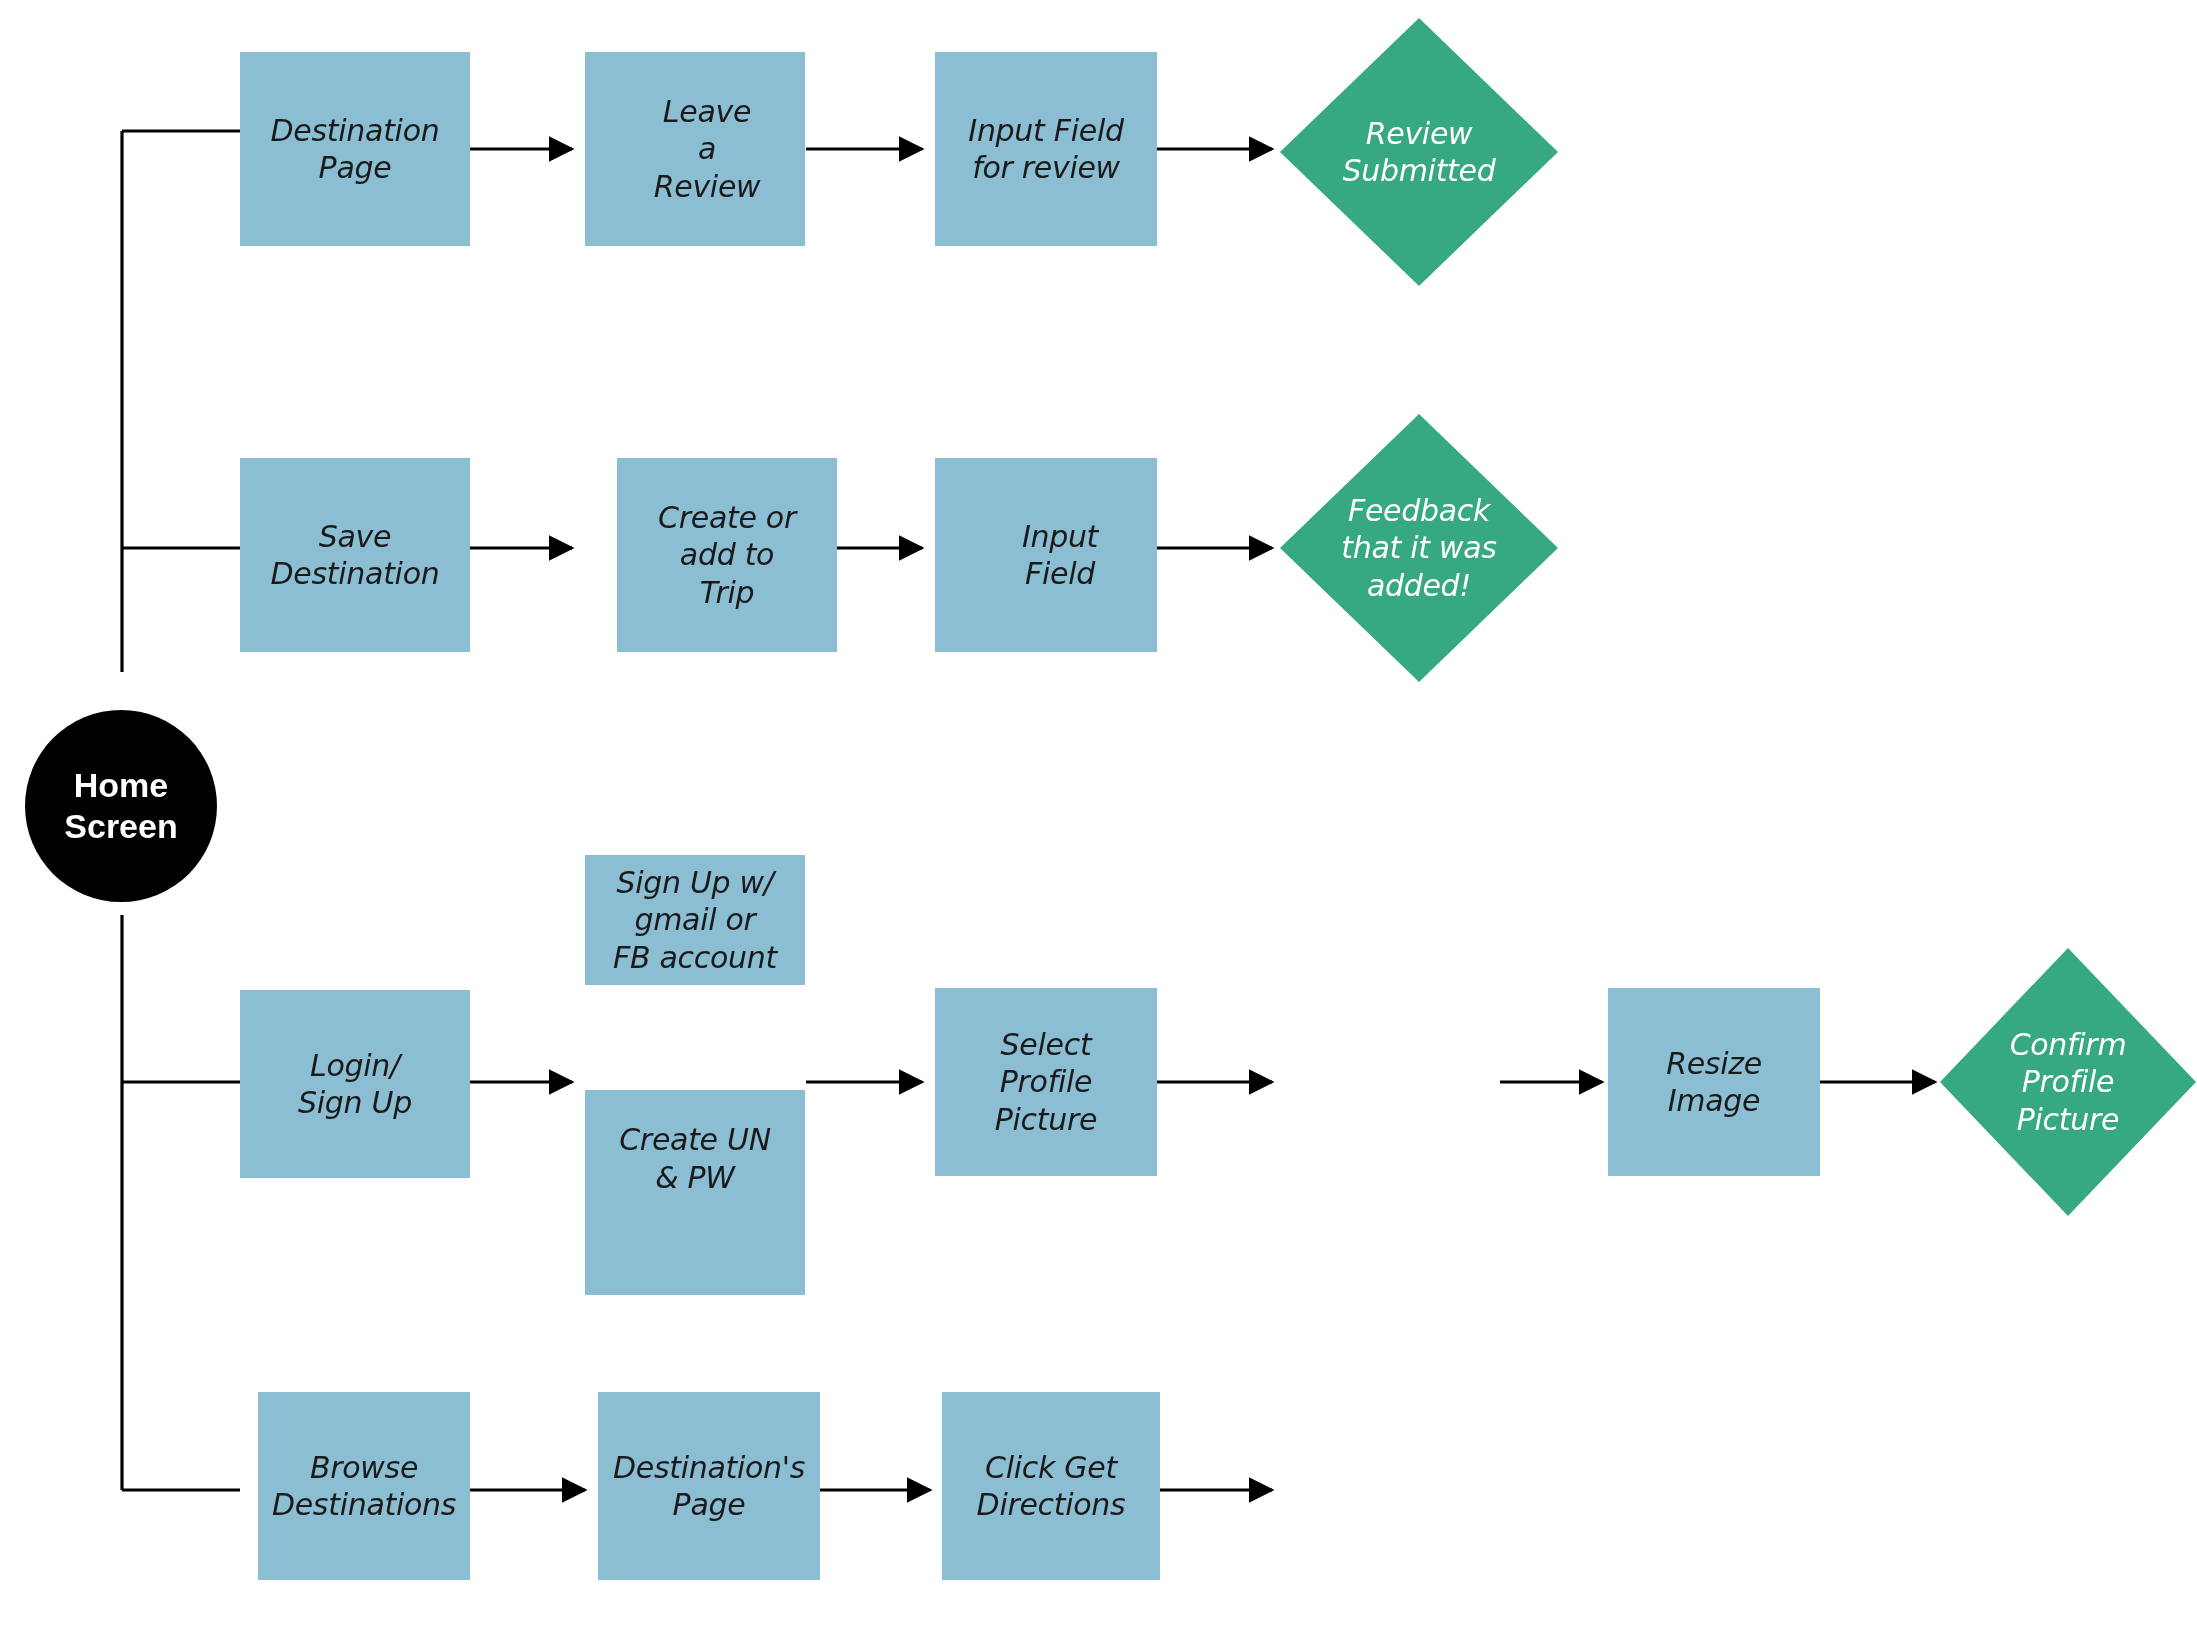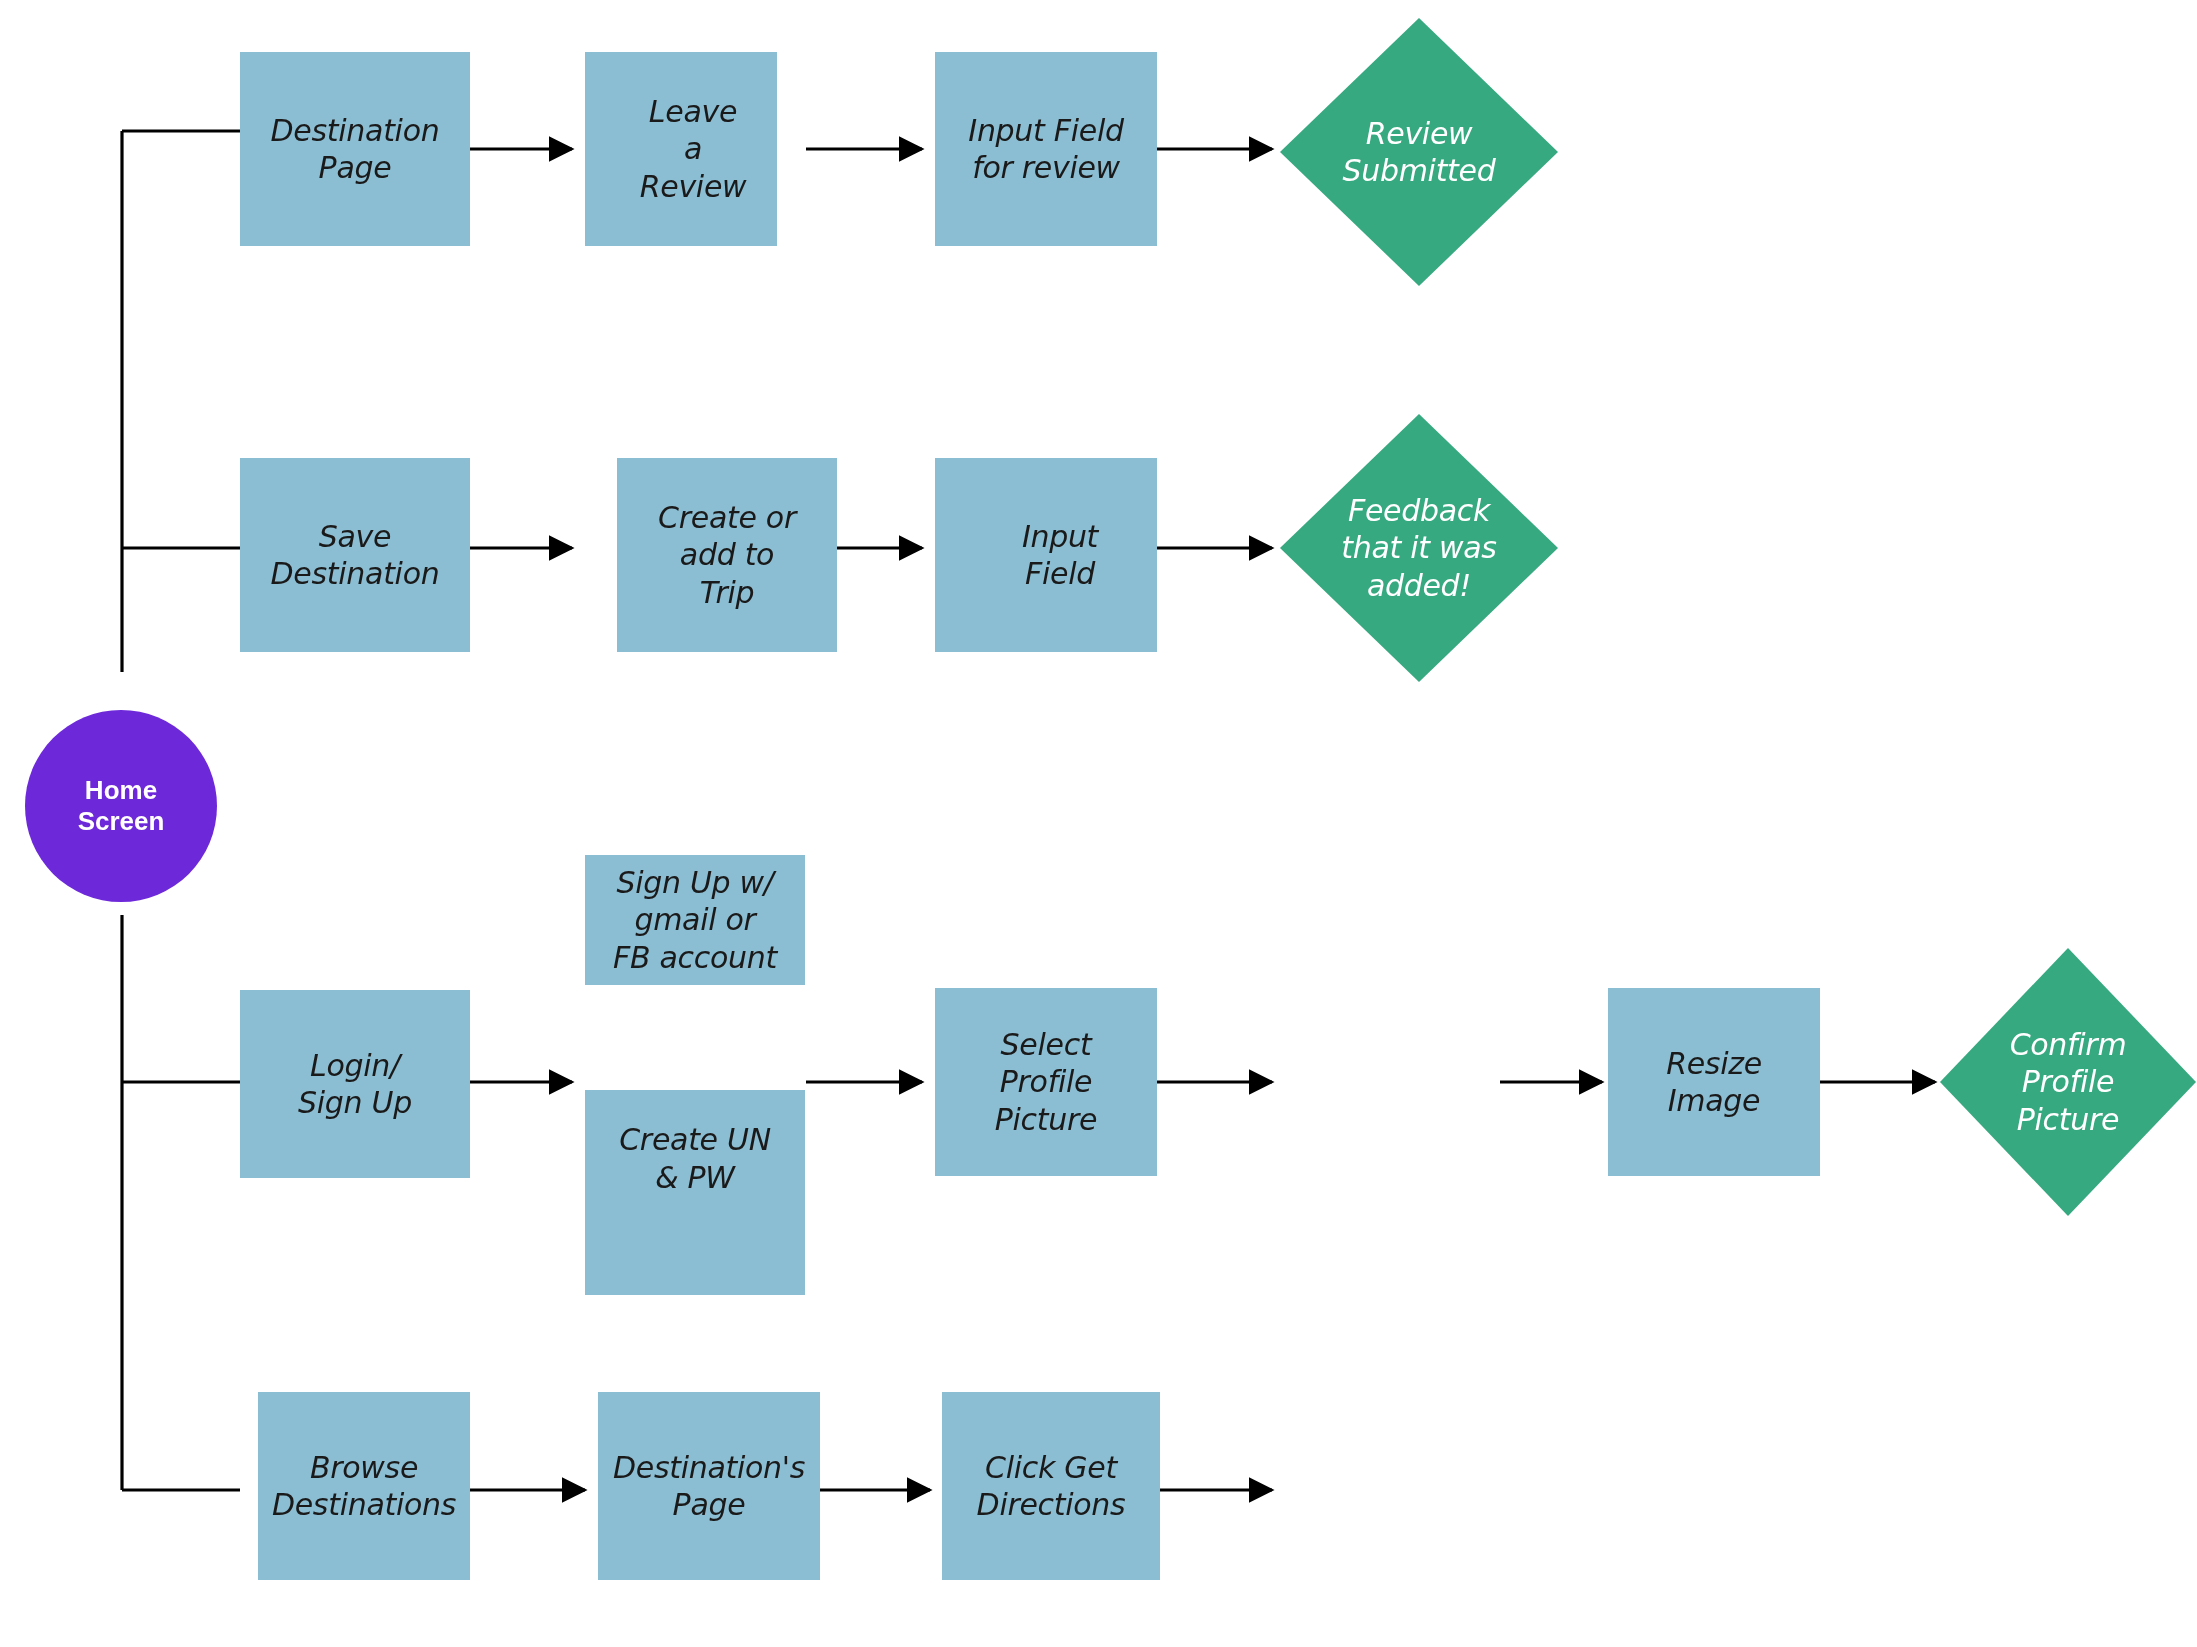--- a/index.html
+++ b/index.html
@@ -55,24 +55,24 @@
     height: 100%;
     background: #36a980;
     clip-path: polygon(50% 0%, 100% 50%, 50% 100%, 0% 50%);
   }
   .term .lbl {
     position: relative;
     z-index: 2;
     padding: 0 4px;
   }
   .start {
-    background: #6d28d9;
+    background: #000000;
     border-radius: 50%;
     color: #ffffff;
-    font-size: 26px;
+    font-size: 34px;
     font-weight: bold;
     line-height: 1.2;
     font-style: normal;
     font-family: "Liberation Sans", sans-serif;
   }
 </style>
 </head>
 <body>
 
 <div id="canvas">
@@ -117,21 +117,21 @@
   <div class="node start" style="left:25px; top:710px; width:192px; height:192px;">
     <span class="lbl" style="white-space:pre-line;">Home
 Screen</span>
   </div>
 
   <div class="node proc" style="left:240px; top:52px; width:230px; height:194px;">
     <span class="lbl" style="white-space:pre-line;">Destination
 Page</span>
   </div>
 
-  <div class="node proc" style="left:585px; top:52px; width:192px; height:194px;padding-left:24px;">
+  <div class="node proc" style="left:585px; top:52px; width:220px; height:194px;padding-left:24px;">
     <span class="lbl" style="white-space:pre-line;">Leave
 a
 Review</span>
   </div>
 
   <div class="node proc" style="left:935px; top:52px; width:222px; height:194px;">
     <span class="lbl" style="white-space:pre-line;">Input Field
 for review</span>
   </div>
 

